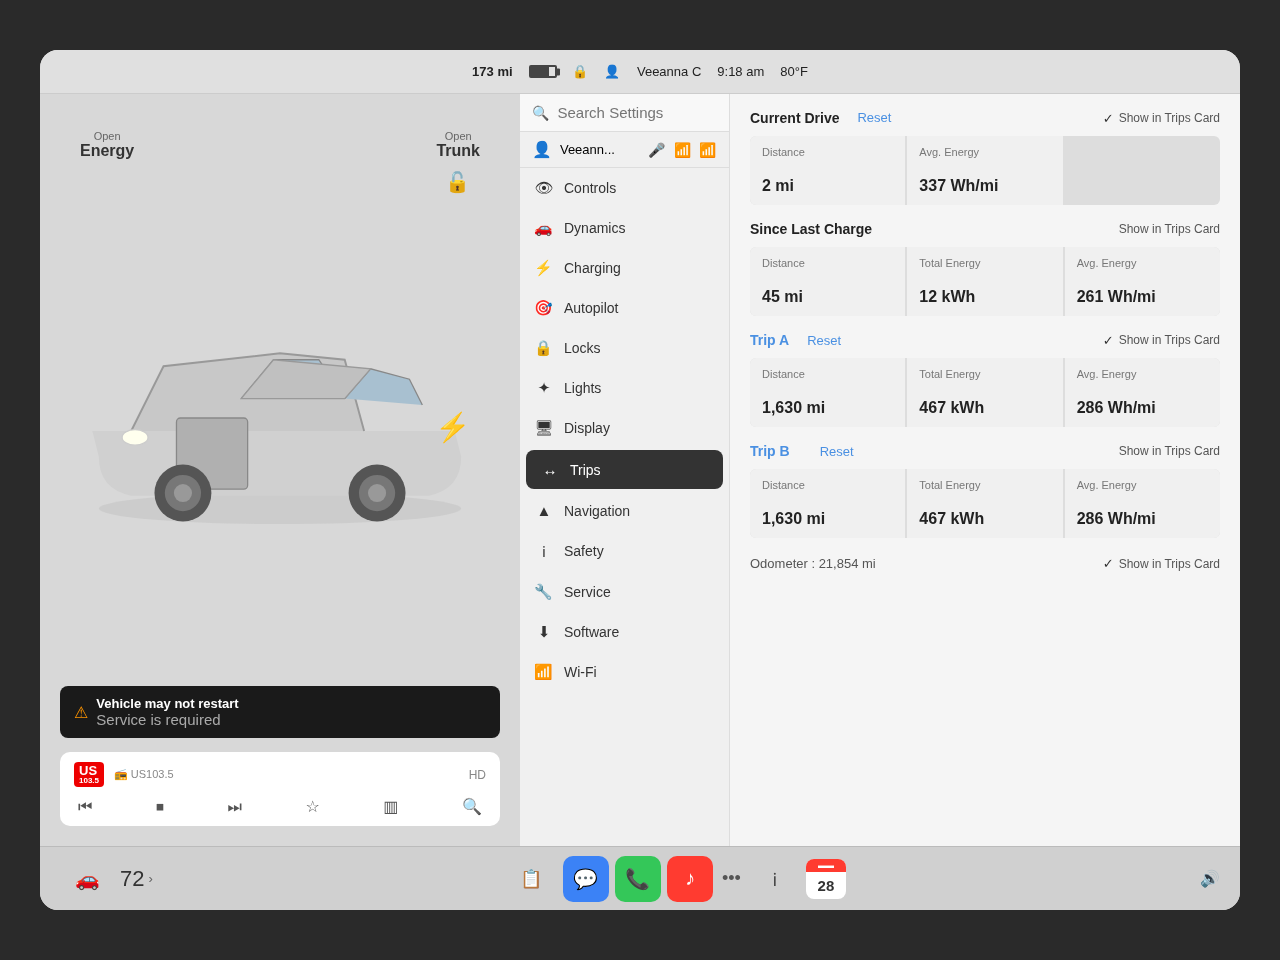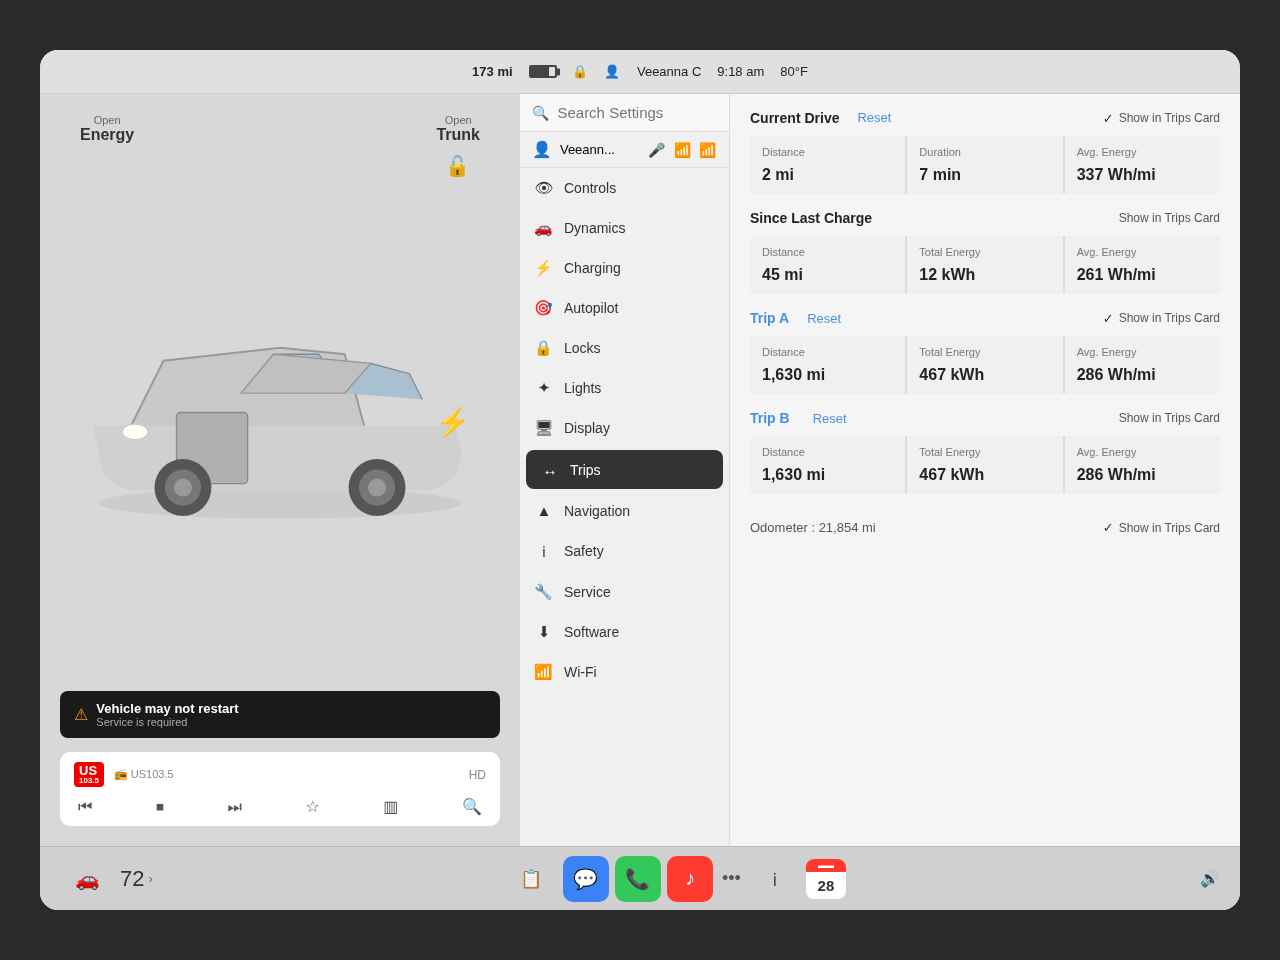--- a/index.html
+++ b/index.html
@@ -63,21 +63,21 @@
       background: #d8d8d8;
       display: flex;
       flex-direction: column;
       position: relative;
       padding: 10px;
     }
     .car-labels {
       display: flex;
       justify-content: space-between;
       padding: 0 30px;
-      margin-top: 10px;
+      margin-top: 26px;
     }
     .car-label { font-size: 13px; color: #333; text-align: center; }
     .car-label .open { font-size: 11px; color: #666; }
     .car-label .name { font-weight: 600; font-size: 16px; }
     .car-image-area {
       flex: 1;
       display: flex;
       align-items: center;
       justify-content: center;
       position: relative;
@@ -100,21 +100,21 @@
       border-radius: 8px;
       padding: 10px 14px;
       margin: 10px;
       display: flex;
       align-items: center;
       gap: 8px;
       font-size: 13px;
     }
     .alert-icon { color: #ff9500; font-size: 16px; }
     .alert-title { font-weight: 600; font-size: 13px; }
-    .alert-sub { font-size: 11px; color: #aaa; }
+    .alert-sub { font-size: 15px; color: #aaa; }
     
     .music-player {
       background: white;
       margin: 4px 10px 10px;
       border-radius: 10px;
       padding: 10px 14px;
     }
     .music-top {
       display: flex;
       align-items: center;
@@ -195,26 +195,26 @@
     .check-icon { color: #333; font-size: 13px; }
     .trip-grid {
       display: grid; grid-template-columns: 1fr 1fr 1fr;
       gap: 2px; background: #ddd; border-radius: 6px; overflow: hidden;
       margin-bottom: 16px;
     }
     .trip-cell {
       background: #f0f0f0; padding: 10px 12px;
     }
     .trip-cell-label { font-size: 11px; color: #777; }
-    .trip-cell-value { font-size: 16px; font-weight: 600; color: #222; margin-top: 8px; }
+    .trip-cell-value { font-size: 16px; font-weight: 600; color: #222; margin-top: 19px; }
     .trip-a-label { color: #4a90e2; font-weight: 600; font-size: 14px; }
     .trip-b-label { color: #4a90e2; font-weight: 600; font-size: 14px; }
     .odometer-row {
       display: flex; align-items: center; justify-content: space-between;
-      margin-top: 26px; font-size: 13px; color: #555;
+      margin-top: 18px; font-size: 13px; color: #555;
     }
     
     .taskbar {
       height: 64px;
       background: #d0d0d0;
       border-top: 1px solid #bbb;
       display: flex;
       align-items: center;
       padding: 0 20px;
       gap: 0;
@@ -420,24 +420,20 @@
           <span class="check-icon">✓</span>
           <span>Show in Trips Card</span>
         </div>
       </div>
       <div class="trip-grid">
         <div class="trip-cell">
           <div class="trip-cell-label">Distance</div>
           <div class="trip-cell-value">2 mi</div>
         </div>
         <div class="trip-cell">
-          <div class="trip-cell-label">Duration</div>
-          <div class="trip-cell-value">7 min</div>
-        </div>
-        <div class="trip-cell">
           <div class="trip-cell-label">Avg. Energy</div>
           <div class="trip-cell-value">337 Wh/mi</div>
         </div>
       </div>
 
       <div class="section-header">
         <span class="section-title">Since Last Charge</span>
         <div class="show-trips-label">
           <span>Show in Trips Card</span>
         </div>
@@ -476,21 +472,21 @@
           <div class="trip-cell-label">Total Energy</div>
           <div class="trip-cell-value">467 kWh</div>
         </div>
         <div class="trip-cell">
           <div class="trip-cell-label">Avg. Energy</div>
           <div class="trip-cell-value">286 Wh/mi</div>
         </div>
       </div>
 
       <div class="section-header">
-        <div style="display:flex;align-items:center;gap:13px">
+        <div style="display:flex;align-items:center;gap:20px">
           <span class="trip-b-label">Trip B</span>
           <span class="reset-btn">Reset</span>
         </div>
         <div class="show-trips-label">
           <span>Show in Trips Card</span>
         </div>
       </div>
       <div class="trip-grid">
         <div class="trip-cell">
           <div class="trip-cell-label">Distance</div>

